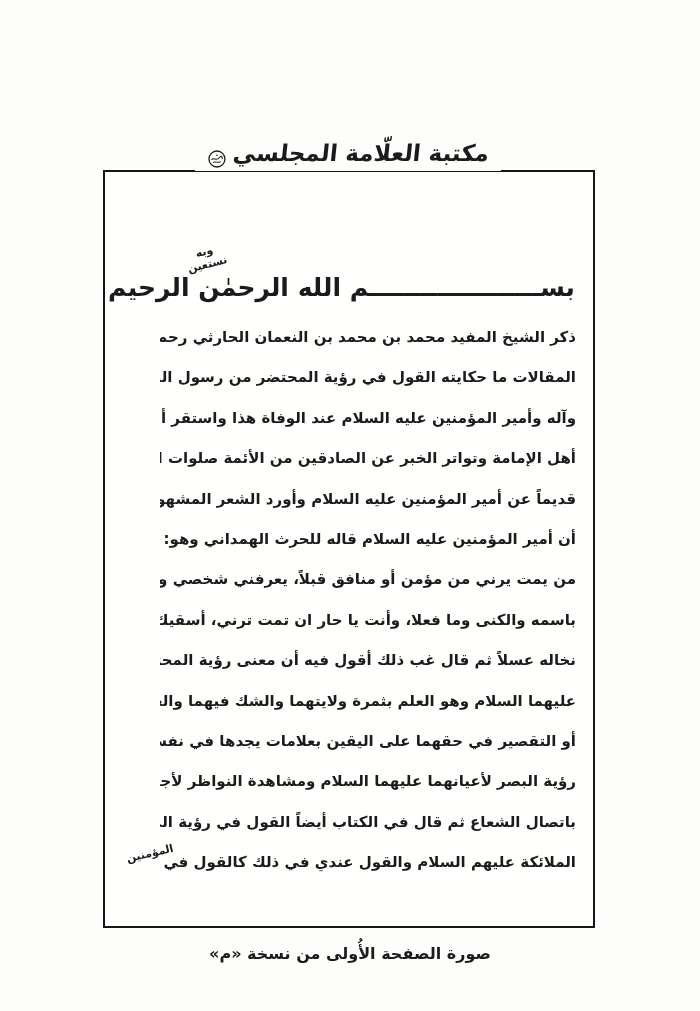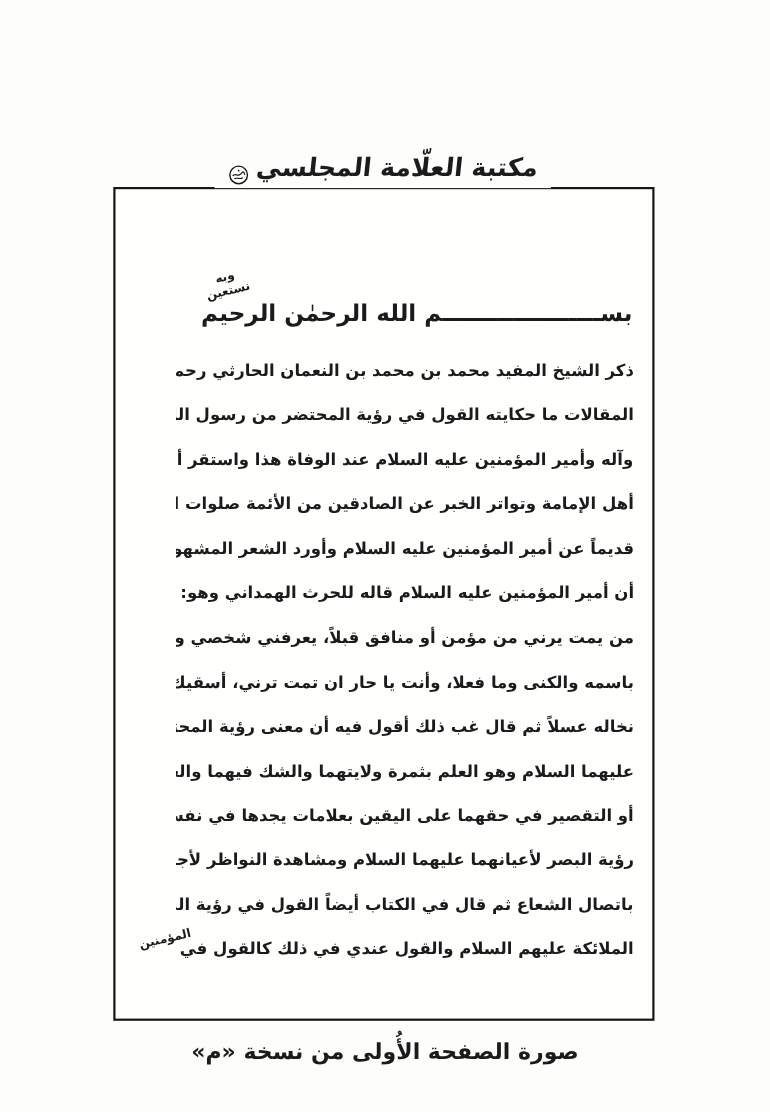--- a/index.html
+++ b/index.html
@@ -66,21 +66,21 @@
     line-height: 1.15;
     text-align: center;
     transform: rotate(-14deg);
   }
   .basmala {
     position: absolute;
     right: 125px;
     top: 273px;
     z-index: 2;
     direction: rtl;
-    font-size: 21px;
+    font-size: 25px;
     font-weight: bold;
     white-space: nowrap;
   }
   .ms-lines {
     position: absolute;
     left: 160px;
     top: 317px;
     width: 416px;
     z-index: 2;
     direction: rtl;
@@ -107,21 +107,21 @@
   }
 
   
   .caption {
     position: absolute;
     left: 0;
     top: 944px;
     width: 700px;
     text-align: center;
     direction: rtl;
-    font-size: 20px;
+    font-size: 16px;
     font-weight: bold;
   }
 </style>
 </head>
 <body>
 
 <div class="stamp-badge">
   <span class="stamp-text">مكتبة العلّامة المجلسي</span>
   <span class="seal-icon">
     <svg width="20" height="20" viewBox="0 0 20 20">

